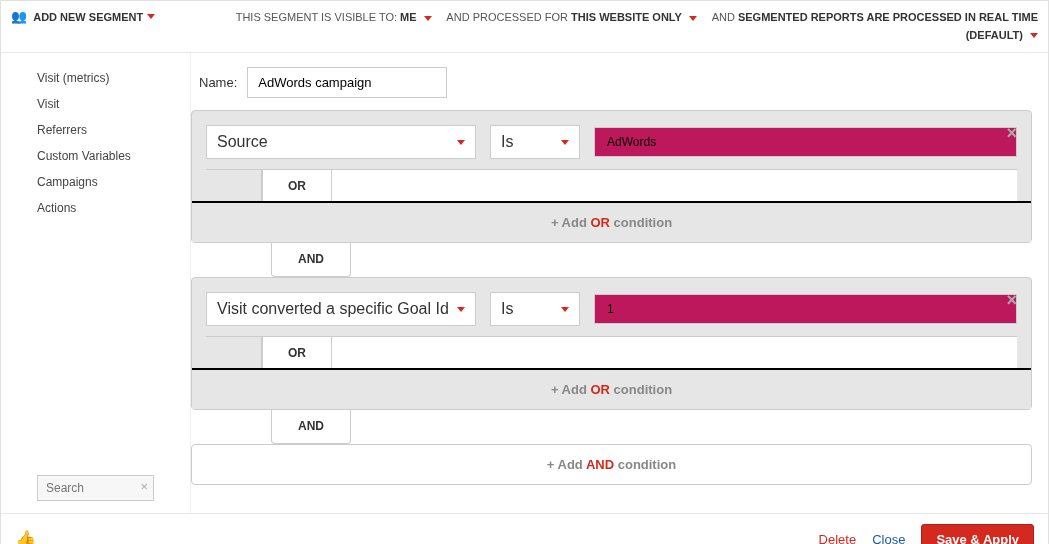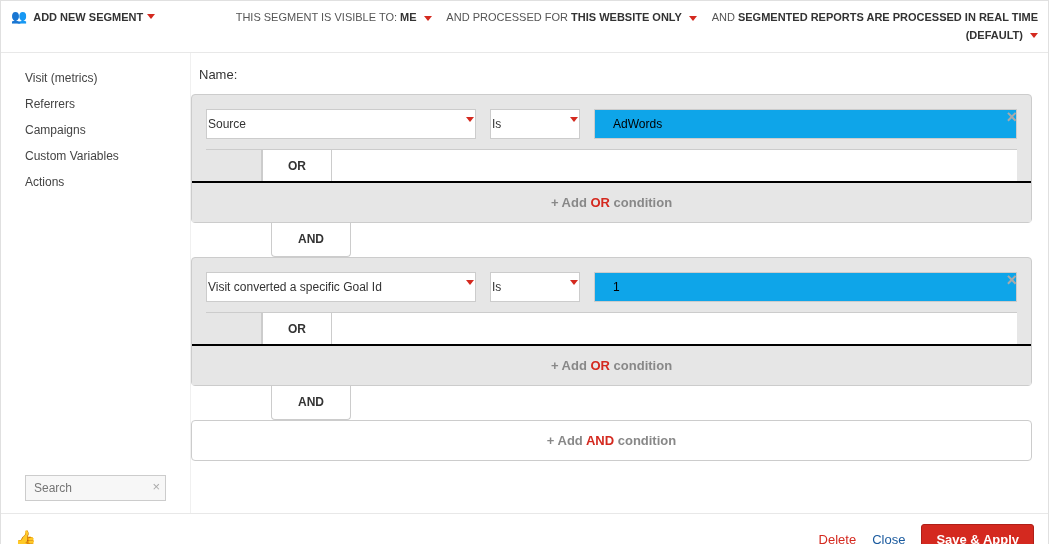--- a/index.html
+++ b/index.html
@@ -4,37 +4,37 @@
 <style>
 * { box-sizing: border-box; margin: 0; padding: 0; }
 body { font-family: Arial, Helvetica, sans-serif; font-size: 12px; color: #333; background: #fff; width: 1049px; }
 .container { border: 1px solid #e0e0e0; }
 .topbar { display: flex; align-items: flex-start; padding: 8px 10px; border-bottom: 1px solid #e8e8e8; font-size: 11px; }
 .topbar-left { display: flex; align-items: center; font-weight: bold; color: #333; }
 .topbar-right { flex: 1; text-align: right; color: #555; line-height: 1.6; }
 .dd-arrow { display: inline-block; width: 0; height: 0; border-left: 4px solid transparent; border-right: 4px solid transparent; border-top: 5px solid #d4291f; margin-left: 4px; vertical-align: middle; }
 .people-icon { margin-right: 6px; font-size: 13px; }
 .main { display: flex; min-height: 460px; }
-.sidebar { width: 190px; padding: 12px 0; border-right: 1px solid #f0f0f0; display: flex; flex-direction: column; }
+.sidebar { width: 190px; padding: 12px 12px; border-right: 1px solid #f0f0f0; display: flex; flex-direction: column; }
 .sidebar-items { flex: 1; }
 .sidebar-item { padding: 6px 24px; color: #444; cursor: pointer; font-size: 12px; }
 .search-wrap { padding: 8px 24px 0 24px; }
 .search-box { position: relative; }
 .search-input { width: 100%; padding: 5px 22px 5px 8px; border: 1px solid #ccc; background: #f7f7f7; font-size: 12px; color: #0f172a; }
 .search-clear { position: absolute; right: 6px; top: 4px; color: #aaa; cursor: pointer; font-size: 13px; }
 .content { flex: 1; padding: 14px 16px 10px 0; }
 .name-row { display: flex; align-items: center; margin-bottom: 12px; }
 .name-label { margin-right: 10px; margin-left: 8px; font-size: 13px; color: #333; }
 .name-input { border: 1px solid #ccc; padding: 7px 10px; font-size: 13px; width: 200px; }
 .segment-block { border: 1px solid #ccc; border-radius: 4px; background: #e6e6e6; margin-bottom: 0; position: relative; }
 .cond-row { display: flex; align-items: center; padding: 14px 14px 10px 14px; gap: 14px; position: relative; }
-.select-box { background: #fff; border: 1px solid #ccc; padding: 7px 1px; font-size: 12px; display: flex; justify-content: space-between; cursor: pointer; }
+.select-box { background: #fff; border: 1px solid #ccc; padding: 7px 10px; font-size: 16px; display: flex; align-items: center; justify-content: space-between; cursor: pointer; }
 .sel-field { width: 270px; }
 .sel-op { width: 90px; }
-.val-input { flex: 1; border: 1px solid #ccc; padding: 7px 18px; font-size: 12px; background: #0ea5e9; }
+.val-input { flex: 1; border: 1px solid #ccc; padding: 7px 12px; font-size: 12px; background: #be185d; }
 .remove-x { position: absolute; right: 14px; top: 12px; color: #aaa; font-size: 18px; cursor: pointer; font-weight: bold; }
 .or-tab-row { display: flex; align-items: stretch; height: 32px; padding-left: 14px; }
 .spacer-tab { width: 56px; background: #e6e6e6; border-top: 1px solid #ccc; border-right: 1px solid #ccc; border-radius: 0; }
 .or-tab { width: 70px; background: #fff; border-top: 1px solid #ccc; border-left: 1px solid #ccc; border-right: 1px solid #ccc; display: flex; align-items: center; justify-content: center; font-weight: bold; color: #333; font-size: 12px; }
 .filler-tab { flex: 1; background: #fff; border-top: 1px solid #ccc; margin-right: 14px; }
 .add-or-row { background: #e6e6e6; text-align: center; padding: 12px 0; font-size: 13px; color: #888; cursor: pointer; font-weight: bold; border-top: 2px solid #000000; }
 .add-or-row .kw { color: #d4291f; }
 .and-connector { display: flex; align-items: stretch; height: 34px; margin-left: 0; }
 .and-spacer { width: 80px; }
 .and-tab { width: 80px; background: #fff; border-left: 1px solid #ccc; border-right: 1px solid #ccc; border-bottom: 1px solid #ccc; display: flex; align-items: center; justify-content: center; font-weight: bold; font-size: 12px; border-radius: 0 0 4px 4px; margin-top: -1px; }
@@ -77,36 +77,38 @@
         <span class="vis-bold">(DEFAULT)</span>
         <span class="dd-arrow"></span>
       </span>
     </div>
   </div>
 
   <div class="main">
     <div class="sidebar">
       <div class="sidebar-items">
         <div class="sidebar-item"><span>Visit (metrics)</span></div>
+        <div class="sidebar-item"><span>Visit</span></div>
         <div class="sidebar-item"><span>Referrers</span></div>
+        <div class="sidebar-item"><span>Custom Variables</span></div>
         <div class="sidebar-item"><span>Campaigns</span></div>
-        <div class="sidebar-item"><span>Custom Variables</span></div>
         <div class="sidebar-item"><span>Actions</span></div>
       </div>
       <div class="search-wrap">
         <div class="search-box">
           <input class="search-input" placeholder="Search" style="">
           <span class="search-clear">×</span>
         </div>
       </div>
     </div>
 
     <div class="content">
       <div class="name-row">
         <span class="name-label">Name:</span>
+        <input class="name-input" value="AdWords campaign" style="">
       </div>
 
       <div class="segment-block">
         <div class="cond-row">
           <div class="select-box sel-field">
             <span>Source</span>
             <span class="dd-arrow"></span>
           </div>
           <div class="select-box sel-op">
             <span>Is</span>

